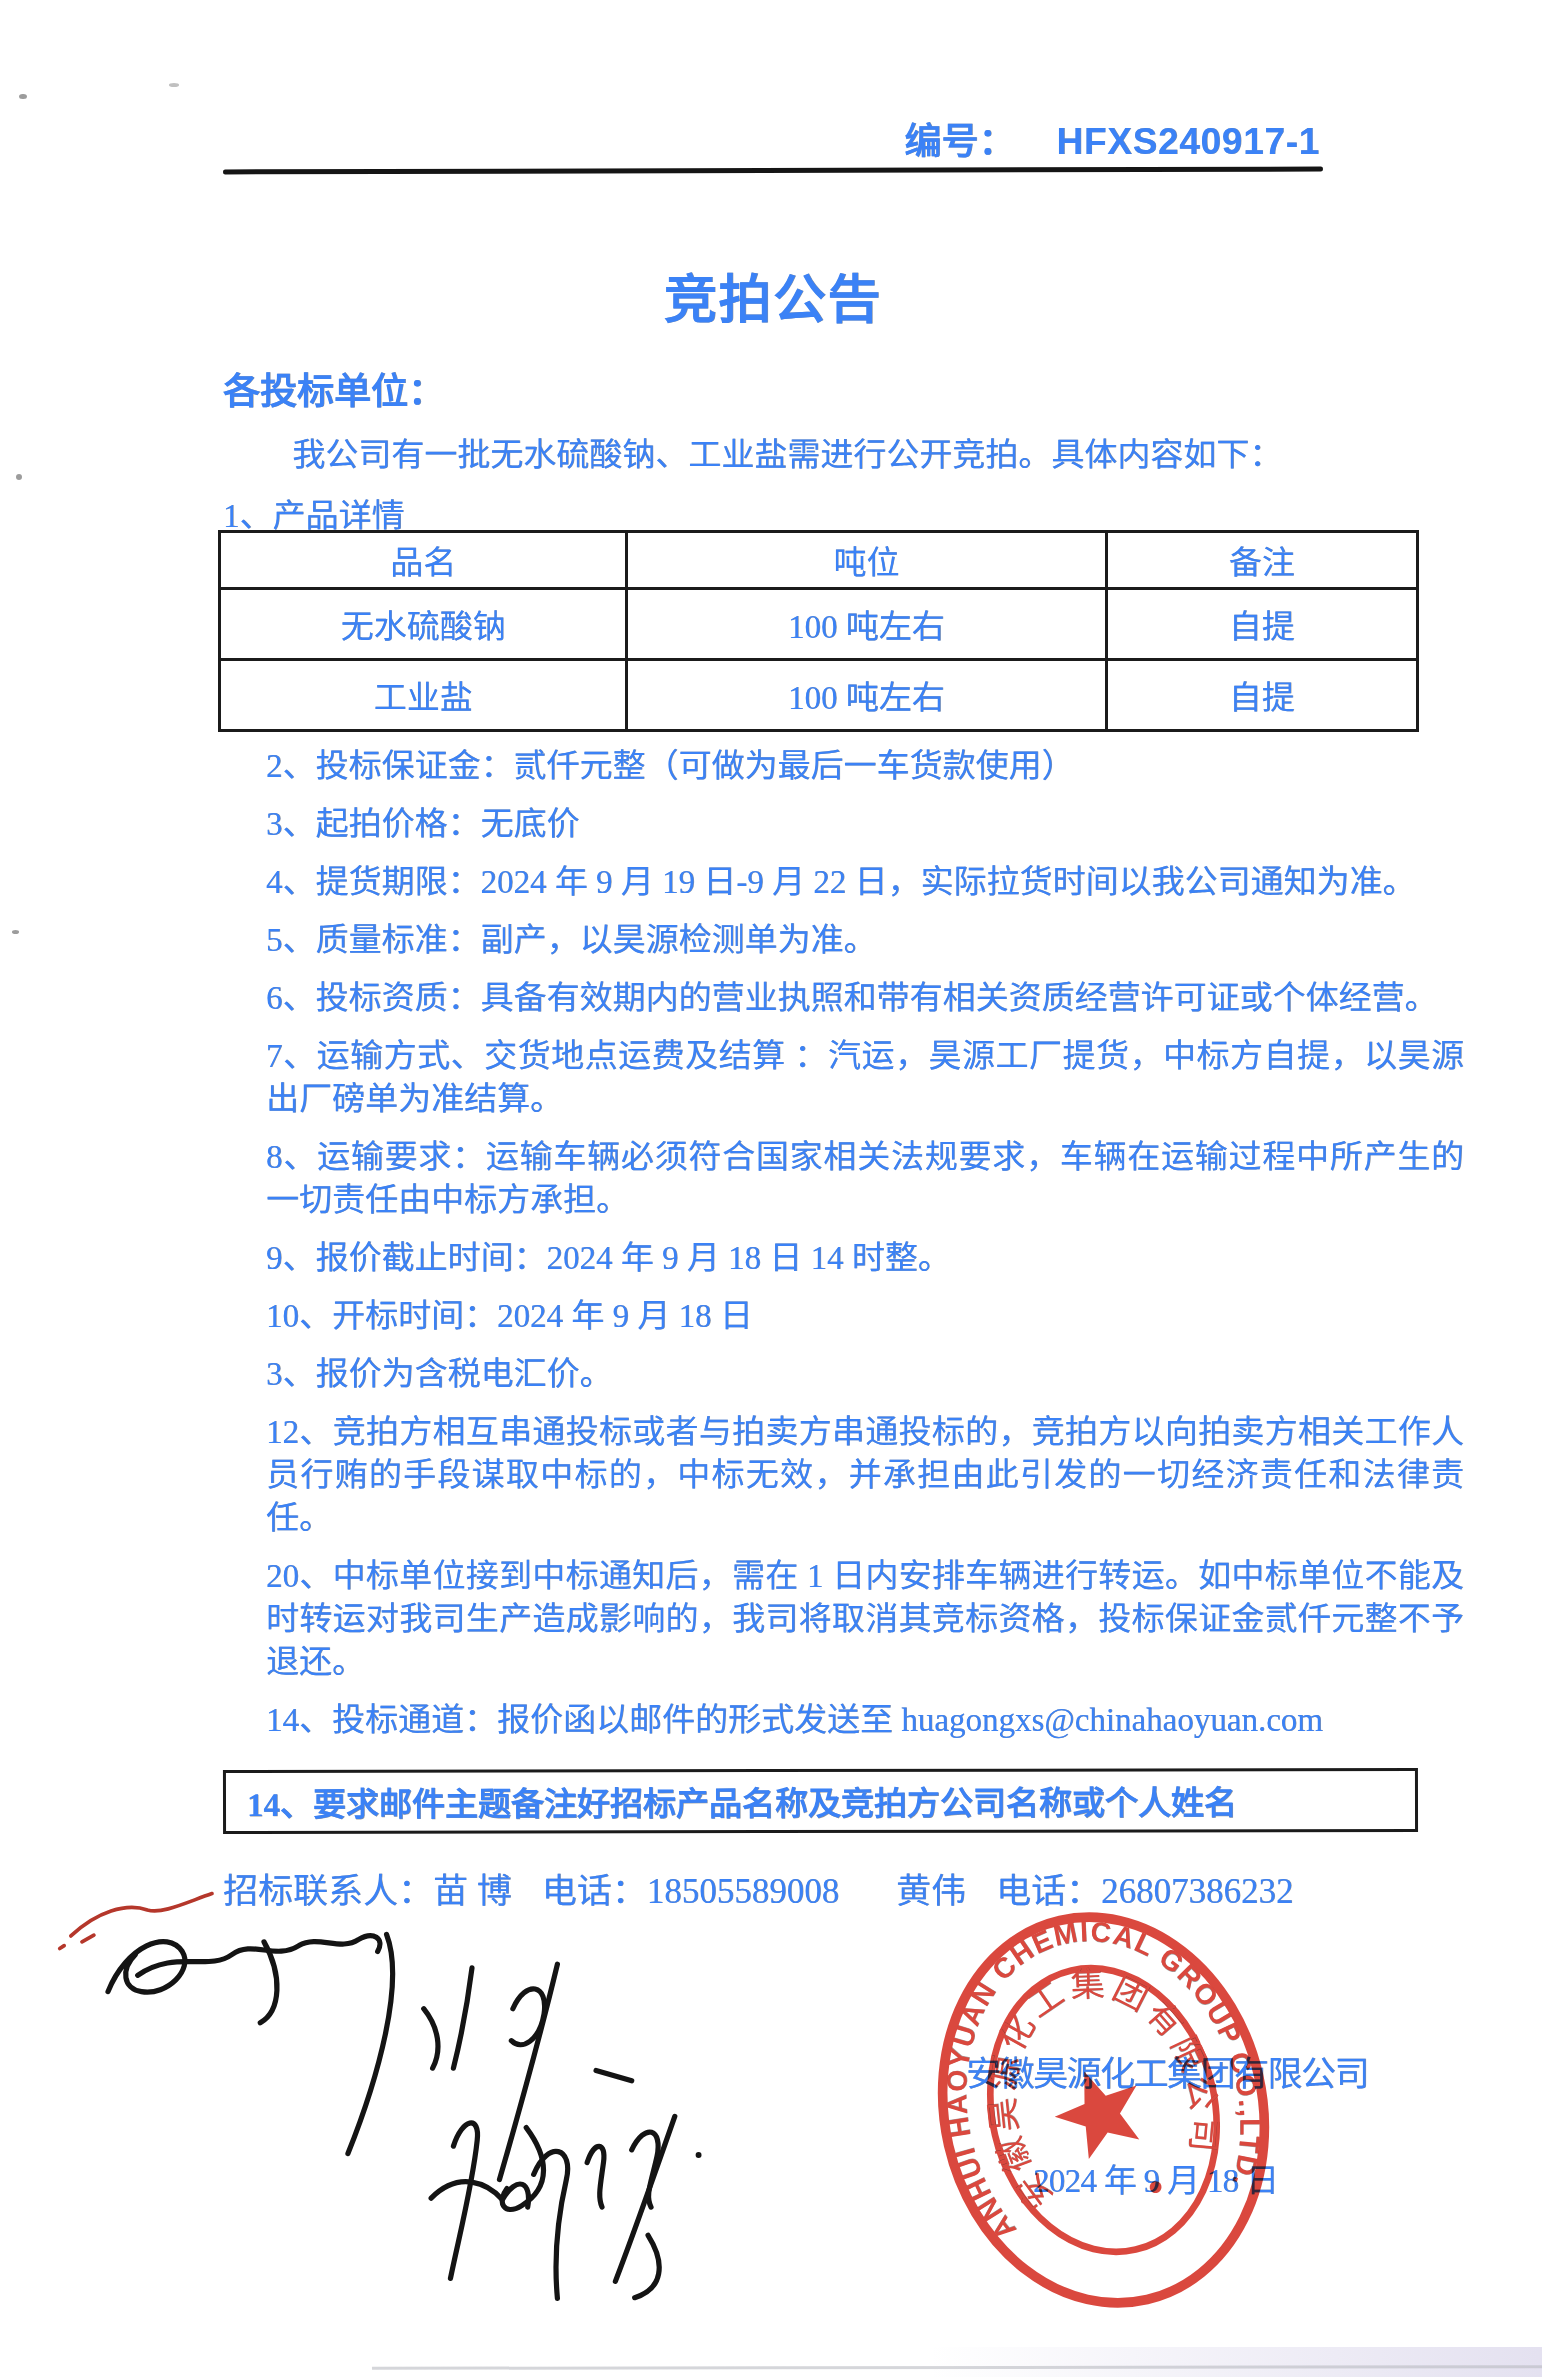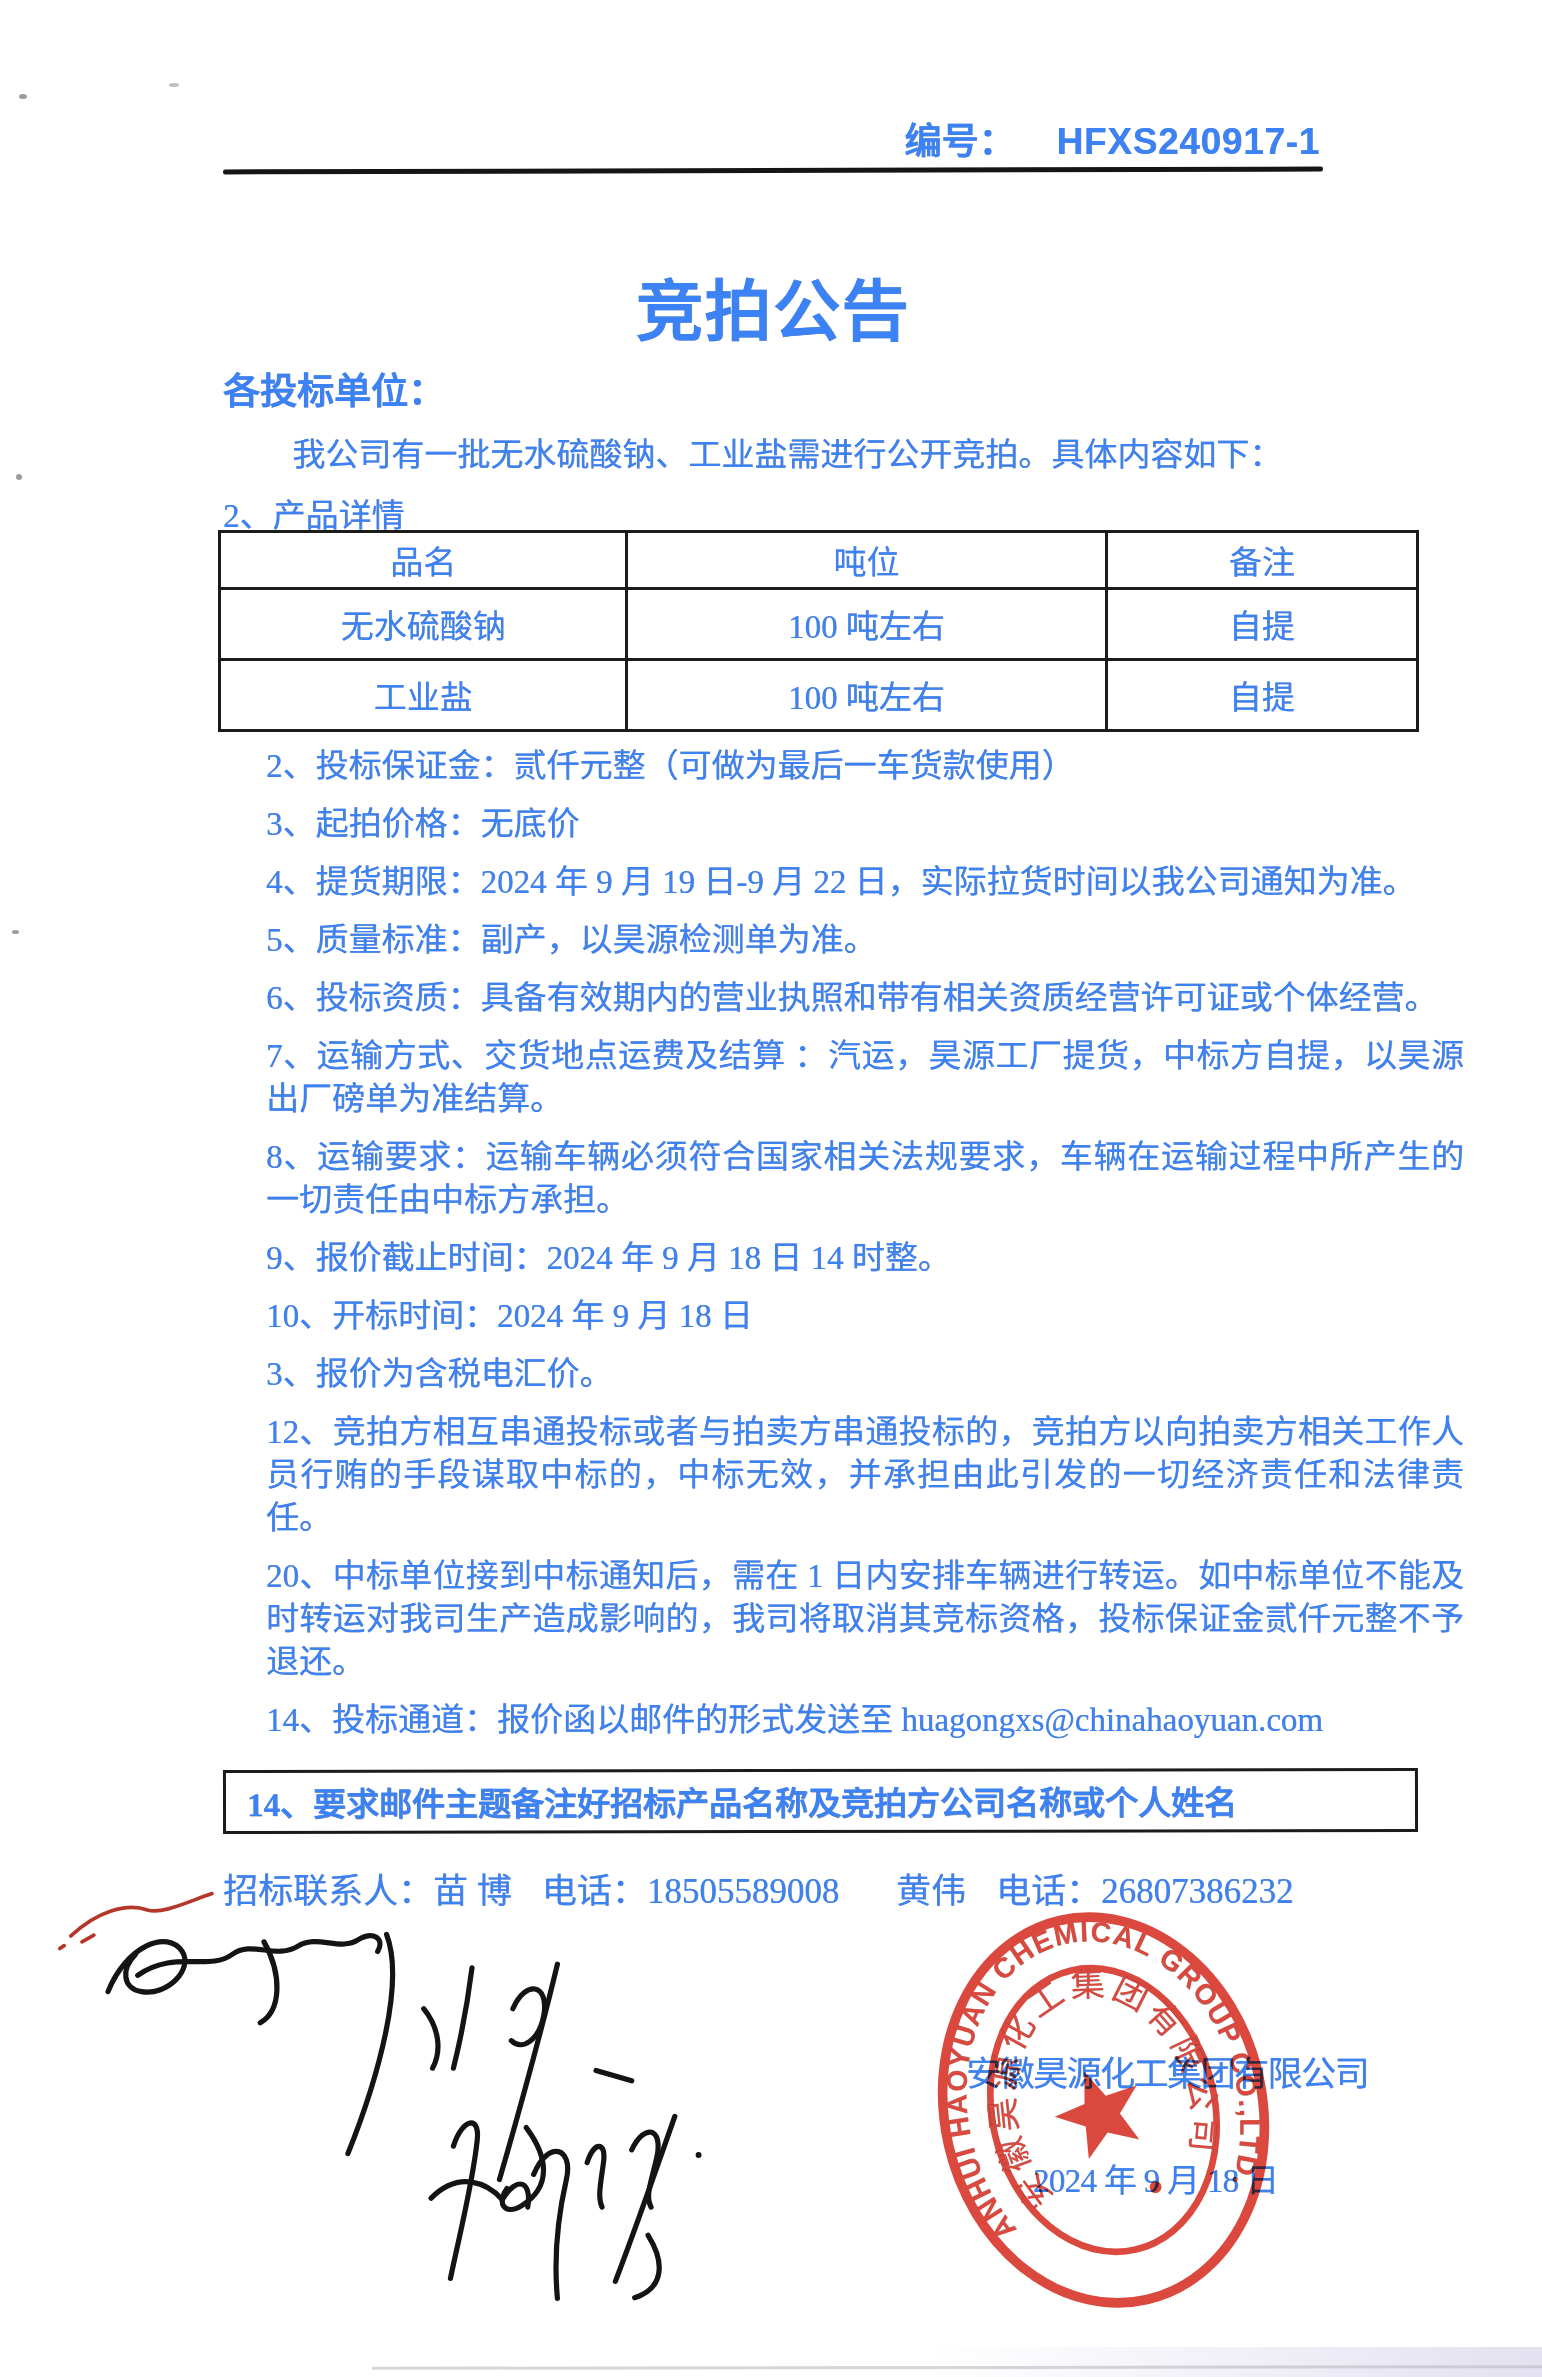--- a/index.html
+++ b/index.html
@@ -24,21 +24,21 @@
     font-family:"Liberation Sans","DejaVu Sans",sans-serif;
     letter-spacing:0.7px;margin-left:41px;
   }
   .header-rule{
     top:168px;left:223px;width:1100px;height:5.2px;
     background:#151515;border-radius:2.2px;
     transform:rotate(-0.15deg);
   }
   .doc-title{
     top:257px;left:223px;width:1100px;
-    text-align:center;font-size:67px;font-weight:bold;
+    text-align:center;font-size:53px;font-weight:bold;
     letter-spacing:1.5px;
   }
   .salutation{
     top:361px;left:223px;font-size:37px;font-weight:bold;
   }
   .intro{
     top:433px;left:223px;width:1204px;
     font-size:33px;line-height:45px;text-indent:2.1em;
   }
   .section1{
@@ -115,21 +115,21 @@
 
   <div class="abs doc-number">
     <span>编号：</span><span class="num">HFXS240917-1</span>
   </div>
   <div class="abs header-rule"></div>
 
   <div class="abs doc-title">竞拍公告</div>
 
   <div class="abs salutation">各投标单位：</div>
   <div class="abs intro">我公司有一批无水硫酸钠、工业盐需进行公开竞拍。具体内容如下：</div>
-  <div class="abs section1">2、产品详情</div>
+  <div class="abs section1">1、产品详情</div>
 
   <table class="products">
     <colgroup>
         <col style="width:34%">
         <col style="width:40%">
         <col style="width:26%">
       </colgroup>
     <thead>
       <tr>
         <th>品名</th>

